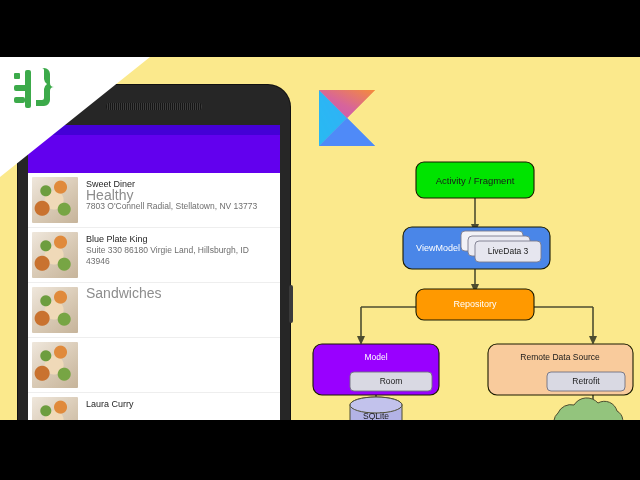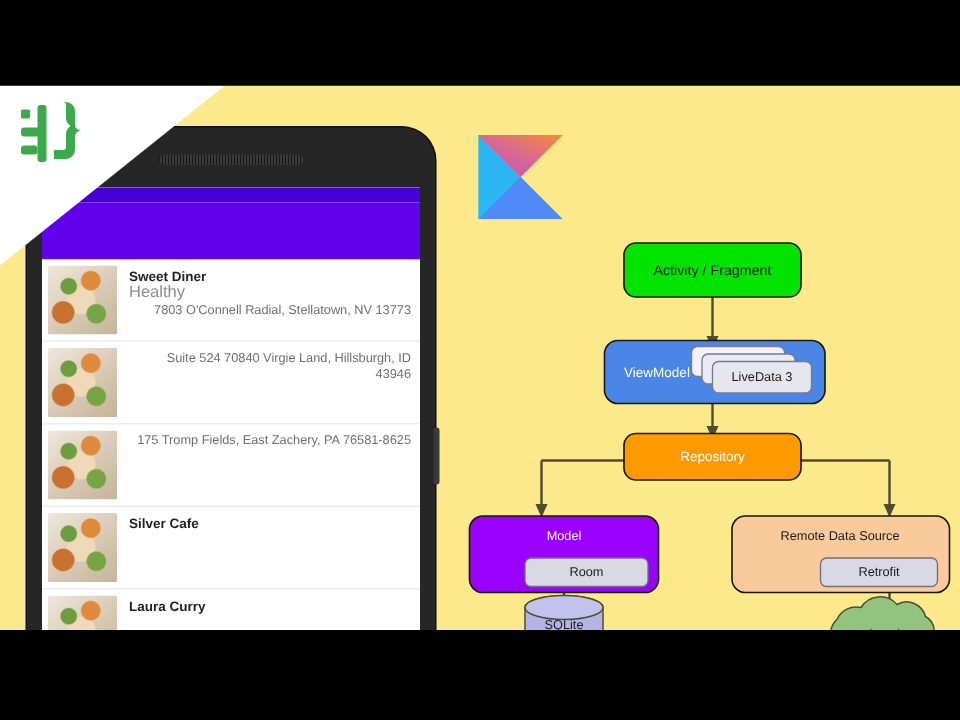--- a/index.html
+++ b/index.html
@@ -68,23 +68,23 @@
     width:46px;height:46px;flex:0 0 46px;border-radius:1px;
     background:
       radial-gradient(circle at 30% 30%, #6d9d3f 0 5px, transparent 6px),
       radial-gradient(circle at 62% 22%, #e08a3c 0 6px, transparent 7px),
       radial-gradient(circle at 22% 68%, #c9722f 0 7px, transparent 8px),
       radial-gradient(circle at 70% 70%, #77a544 0 6px, transparent 7px),
       radial-gradient(circle at 48% 50%, #f0d9b8 0 9px, transparent 10px),
       linear-gradient(140deg,#efe7dc 0%,#d8c9b4 55%,#c6b49a 100%);
   }
   .item-text{min-width:0;flex:1;padding-top:1px;}
-  .item-title{font-size:9px;font-weight:bold;color:#1f1f1f;line-height:12px;}
-  .item-cat{font-size:11px;color:#8d8d8d;line-height:11px;}
-  .item-addr{font-size:8.5px;color:#6e6e6e;line-height:11px;text-align:right;}
+  .item-title{font-size:9px;font-weight:normal;color:#1f1f1f;line-height:12px;}
+  .item-cat{font-size:14px;color:#8d8d8d;line-height:11px;}
+  .item-addr{font-size:8.5px;color:#6e6e6e;line-height:11px;}
 
   
   .diagram{position:absolute;left:303px;top:0;width:340px;height:363px;}
   .diagram svg{display:block;}
 
   .nodelabel{
     font-family:"Liberation Sans","DejaVu Sans",sans-serif;
     text-anchor:middle;dominant-baseline:middle;
   }
 </style>
@@ -128,35 +128,35 @@
           <div class="item-text">
             <div class="item-title">Sweet Diner</div>
             <div class="item-cat">Healthy</div>
             <div class="item-addr">7803 O'Connell Radial, Stellatown, NV 13773</div>
           </div>
         </div>
 
         <div class="list-item">
           <div class="thumb"></div>
           <div class="item-text">
-            <div class="item-addr">Suite 524 70840 Virgie Land, Hillsburgh, ID 43946</div>
-          </div>
-        </div>
-
-        <div class="list-item">
-          <div class="thumb"></div>
-          <div class="item-text">
-            <div class="item-addr">175 Tromp Fields, East Zachery, PA 76581-8625</div>
-          </div>
-        </div>
-
-        <div class="list-item">
-          <div class="thumb"></div>
-          <div class="item-text">
-            <div class="item-title">Silver Cafe</div>
+            <div class="item-title">Blue Plate King</div>
+            <div class="item-addr">Suite 330 86180 Virgie Land, Hillsburgh, ID 43946</div>
+          </div>
+        </div>
+
+        <div class="list-item">
+          <div class="thumb"></div>
+          <div class="item-text">
+            <div class="item-cat">Sandwiches</div>
+          </div>
+        </div>
+
+        <div class="list-item">
+          <div class="thumb"></div>
+          <div class="item-text">
           </div>
         </div>
 
         <div class="list-item">
           <div class="thumb"></div>
           <div class="item-text">
             <div class="item-title">Laura Curry</div>
           </div>
         </div>
 

